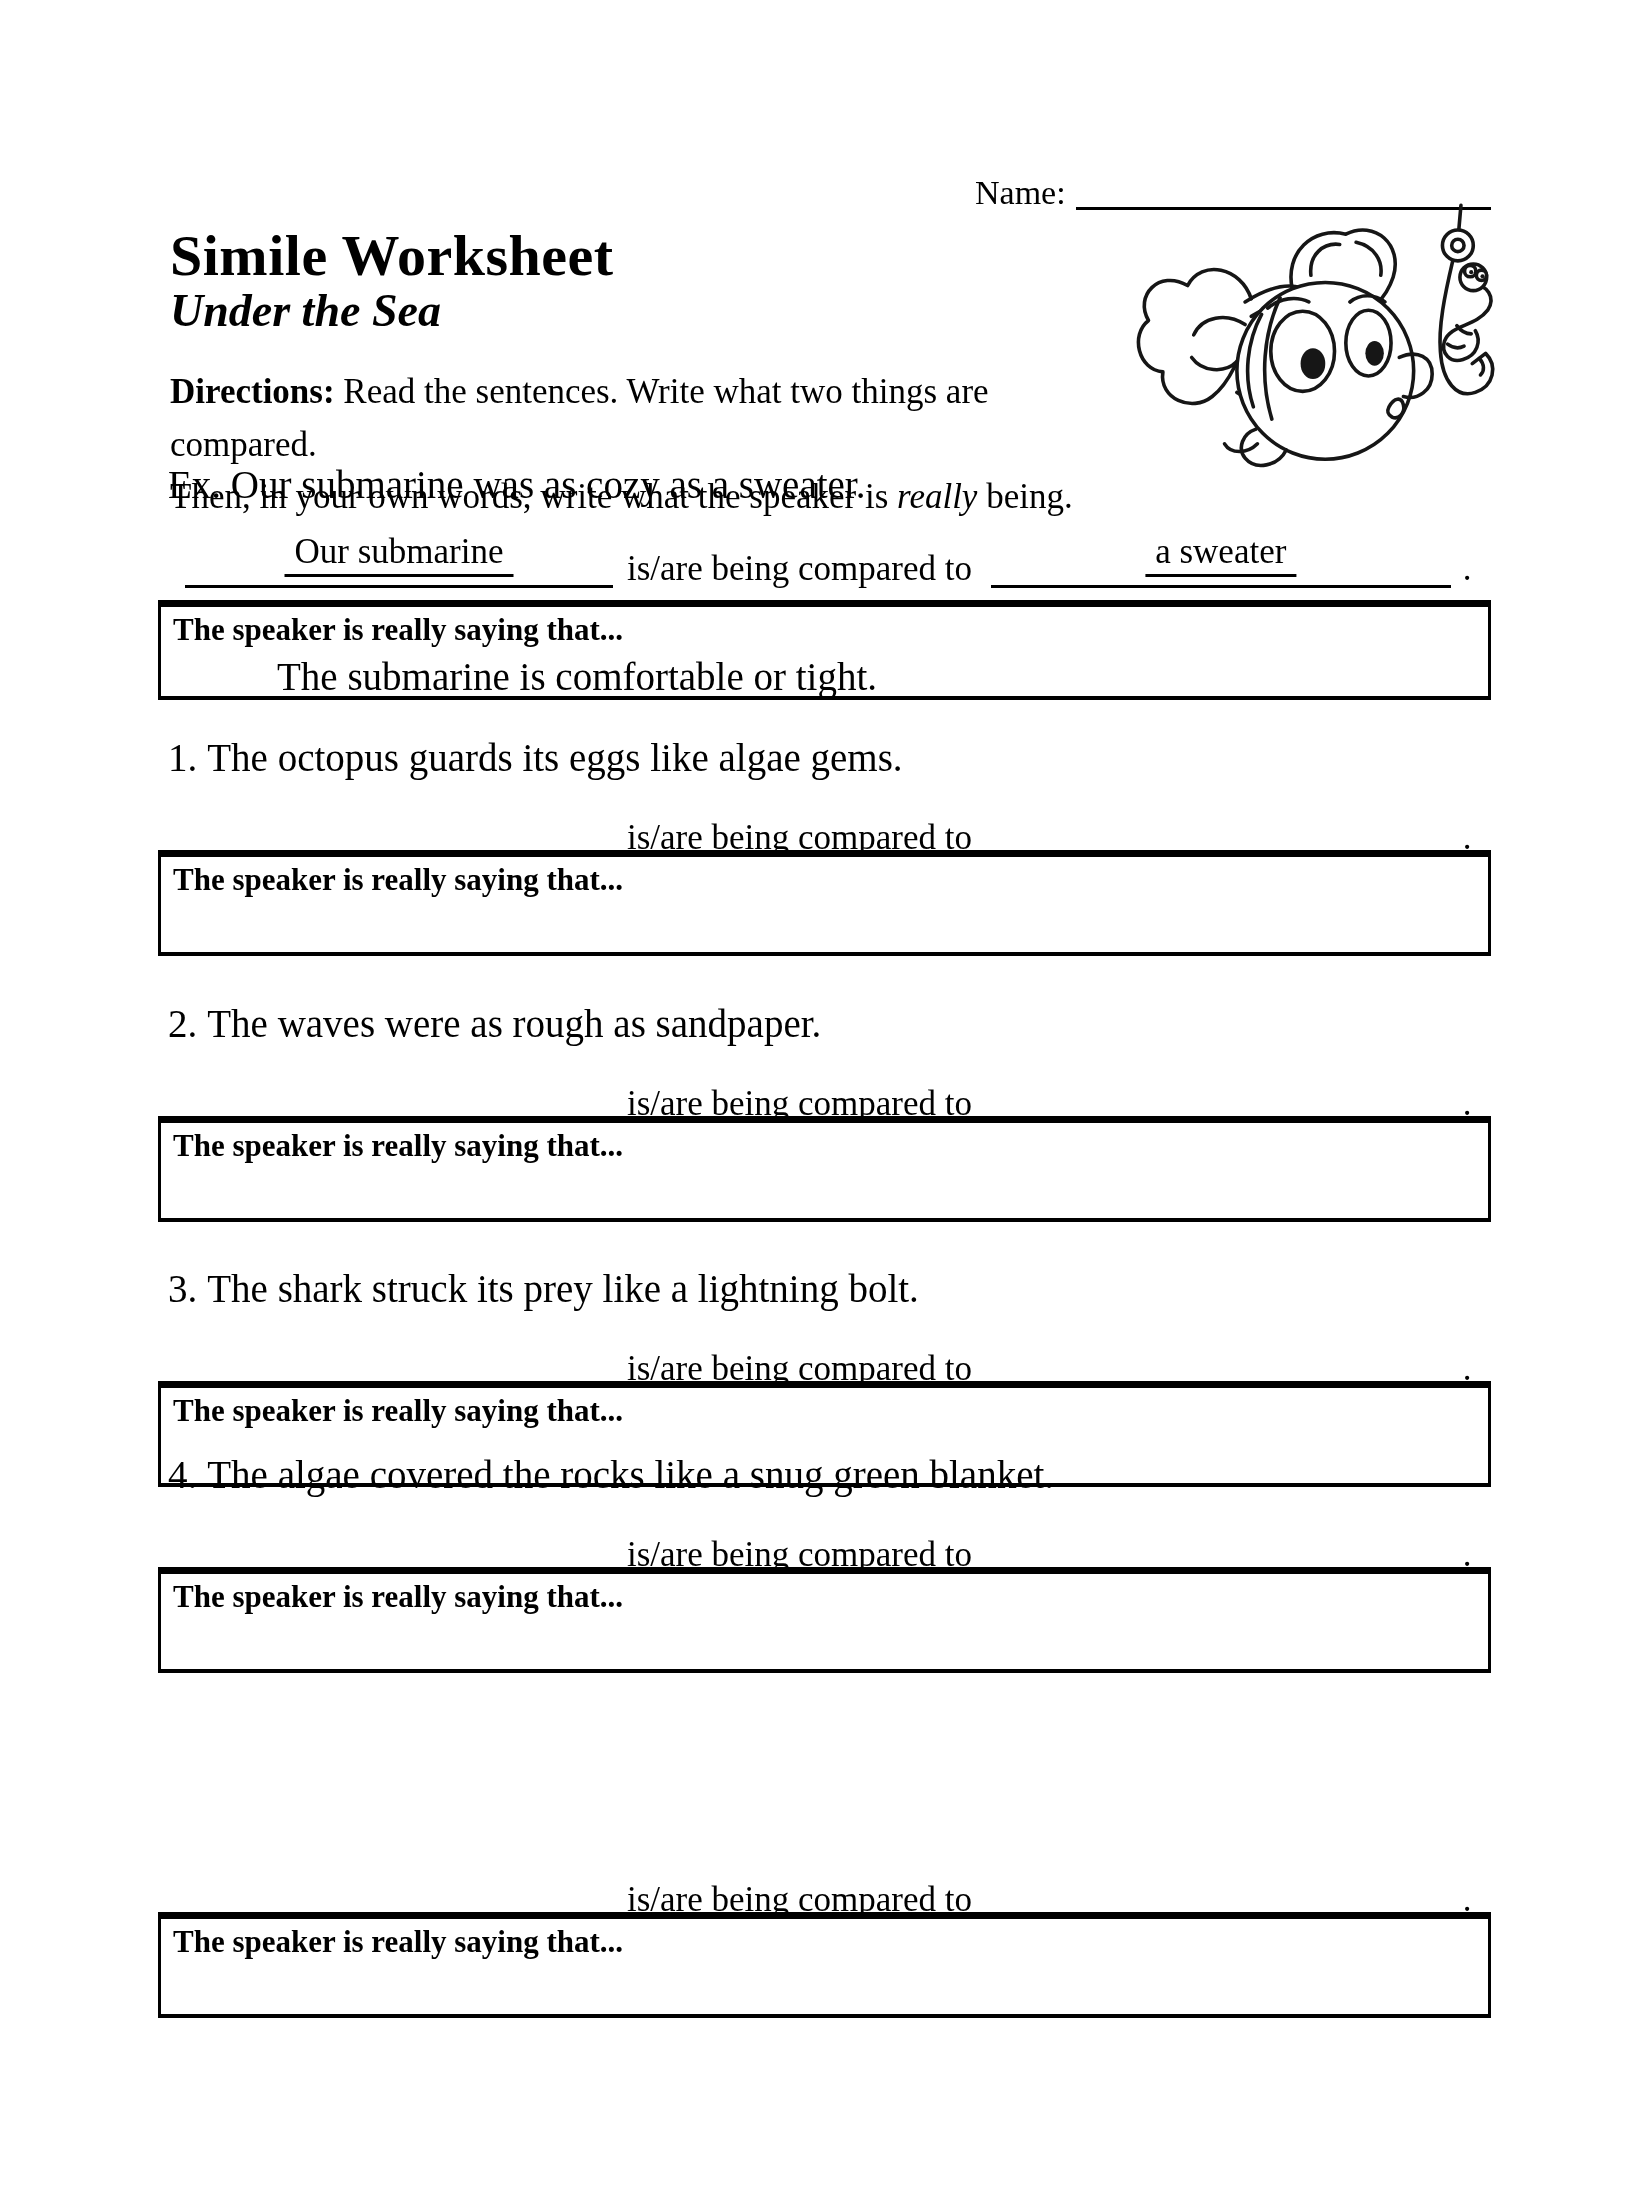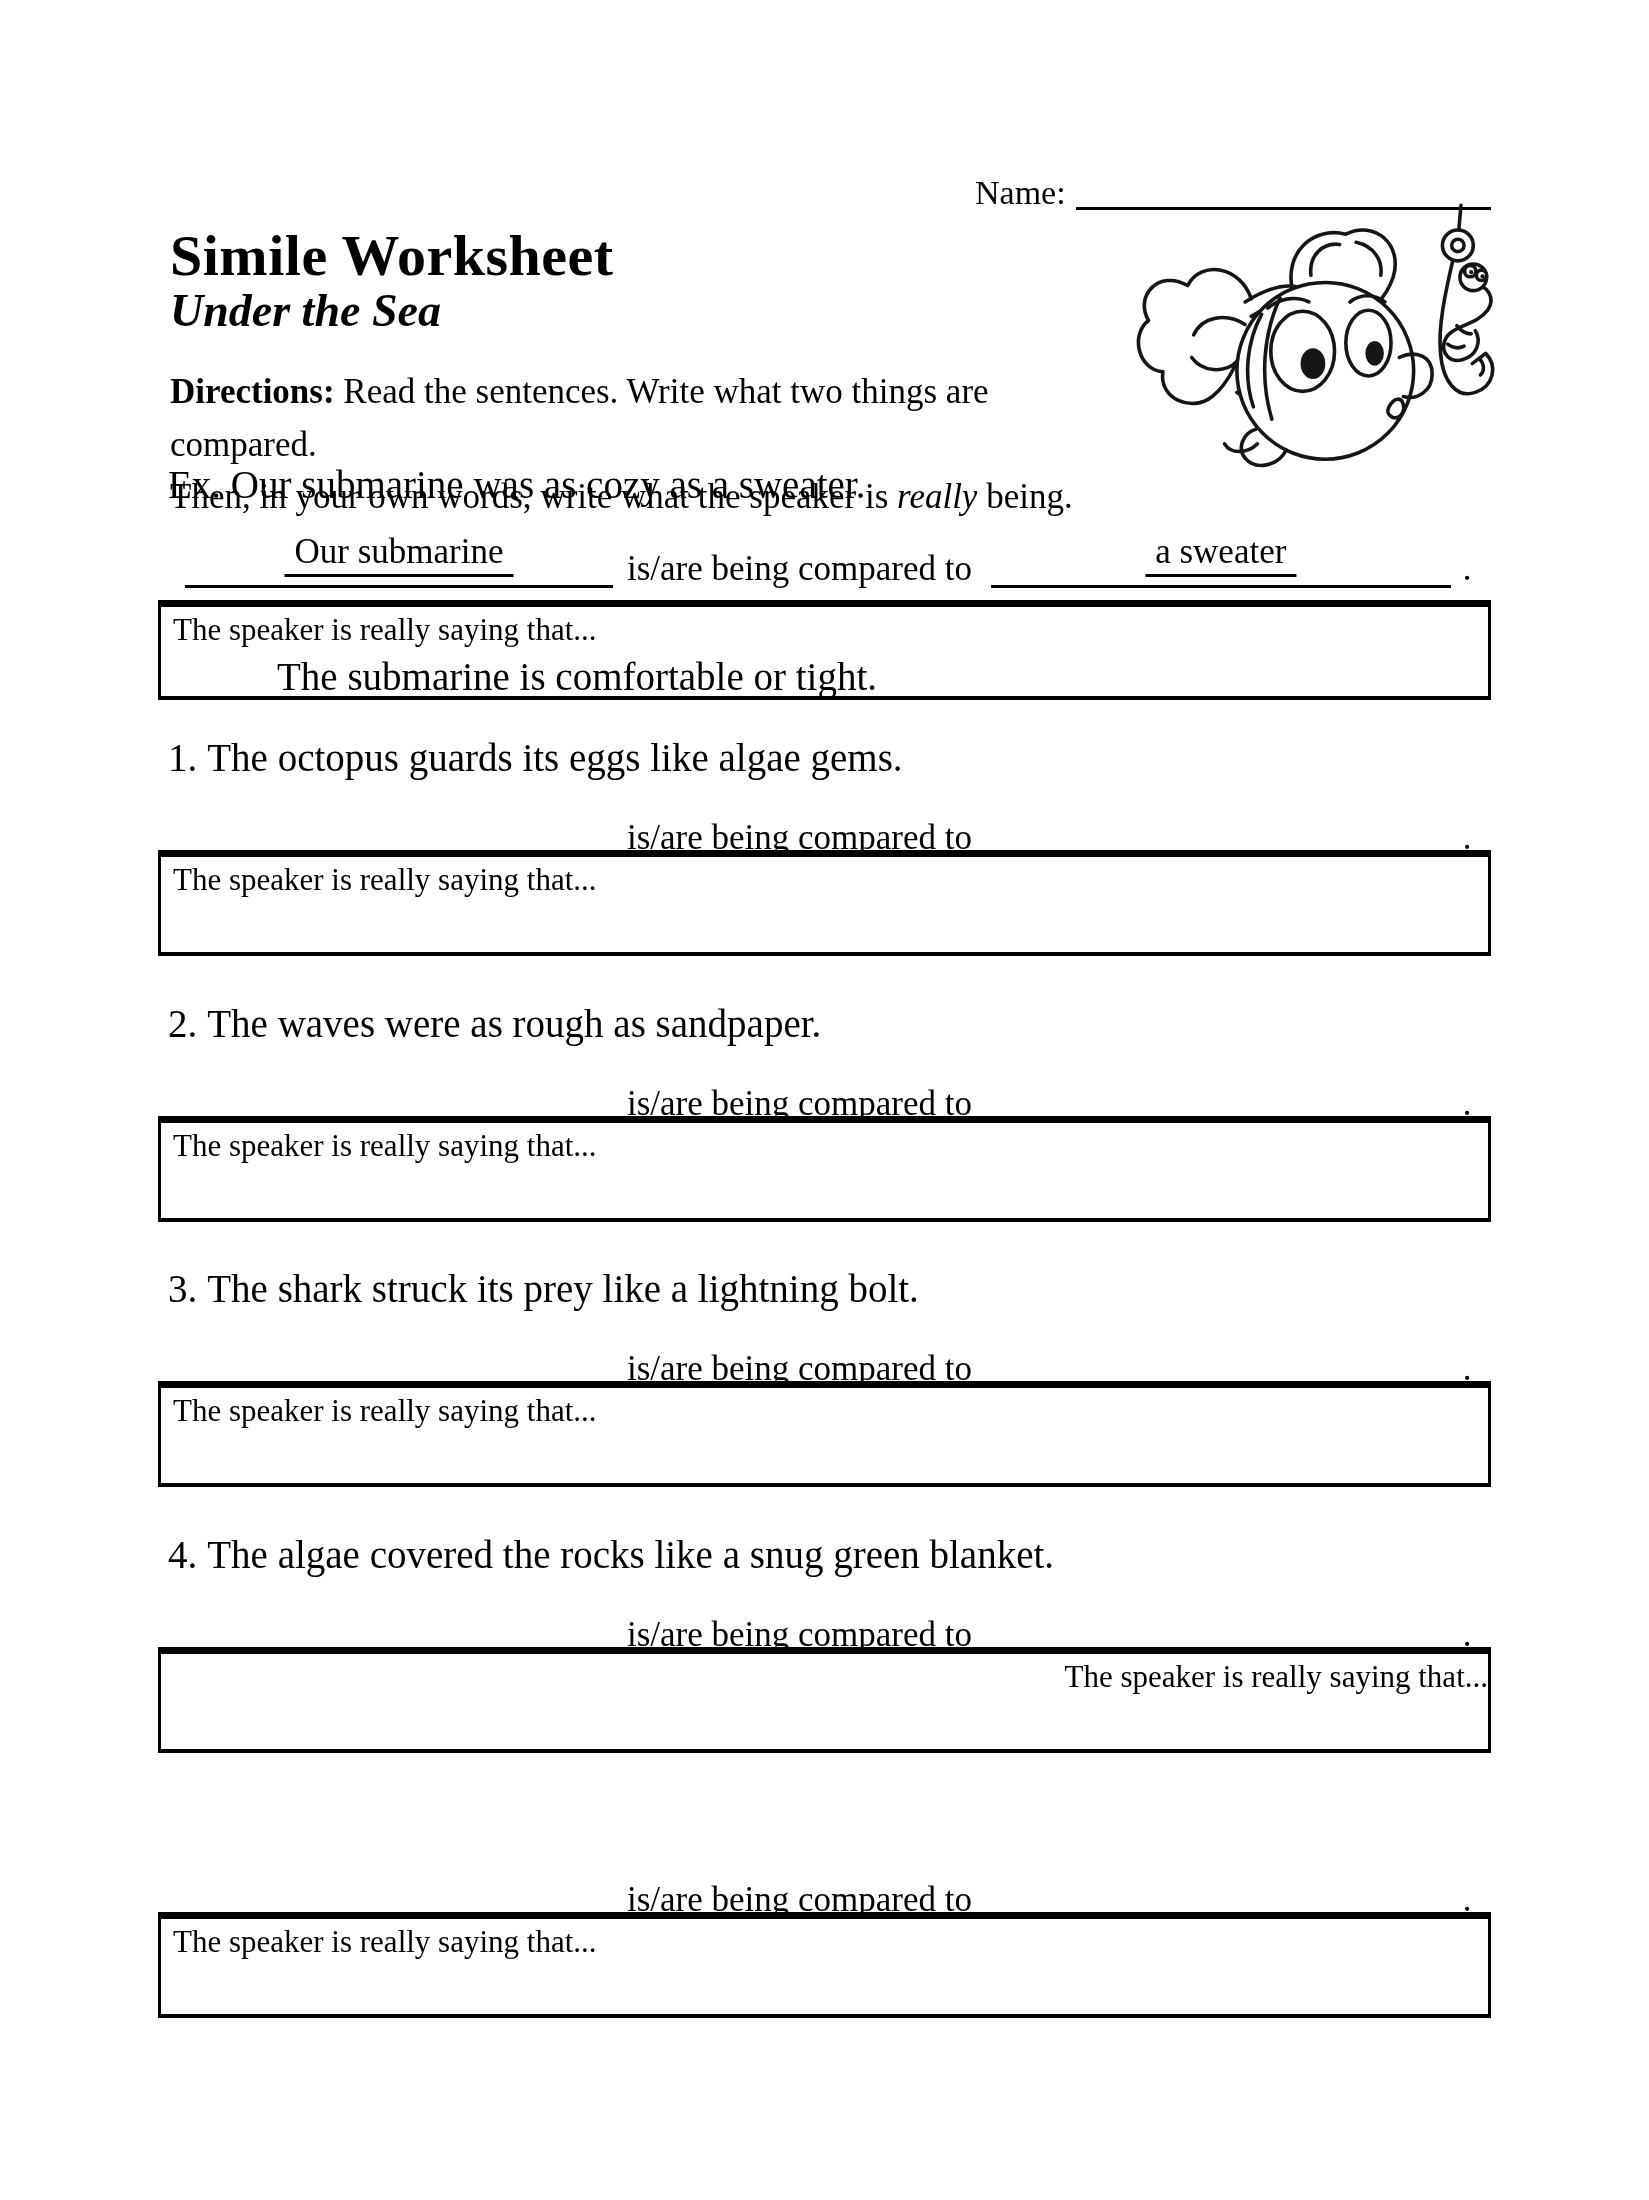--- a/index.html
+++ b/index.html
@@ -33,21 +33,21 @@
            vertical-align:-8px; }
   .blank-left { width:428px; }
   .blank-right { width:460px; margin-left:10px; }
   .compare { margin-left:14px; }
   .line-period { margin-left:12px; }
   .fill { position:absolute; left:50%; transform:translateX(-50%); bottom:8px;
           border-bottom:3px solid #000; padding:0 10px 2px; white-space:nowrap; font-size:35px;text-align:center; }
 
   .speaker-box { position:absolute; left:158px; width:1333px; background:#fff;
                  border:3px solid #000; border-top:7px solid #000; border-bottom:4px solid #000; }
-  .box-label { font-weight:normal; font-size:31px; padding:5px 0 0 12px; }
+  .box-label { font-weight:bold; font-size:31px; padding:5px 0 0 12px; }
   .ex-box { top:600px; height:100px; }
   .ex-box-answer { position:absolute; left:116px; top:47px; font-size:39px; }
 
   
   .question-group { position:absolute; left:0; width:1649px; height:266px; }
   .q-text { position:absolute; left:168px; top:0; font-size:39px; white-space:nowrap; }
   .q-num { margin-right:10px; }
   .question-group .answer-line { top:82px; }
   .question-group .speaker-box { top:115px; height:106px; }
 
@@ -167,21 +167,21 @@
     </div>
     <div class="answer-line">
       <span class="blank blank-left"></span><span class="compare">is/are being compared to</span>
       <span class="blank blank-right"></span><span class="line-period">.</span>
     </div>
     <div class="speaker-box">
       <div class="box-label">The speaker is really saying that...</div>
     </div>
   </div>
 
-  <div class="question-group" style="top: 1532px; text-align: right;">
+  <div class="question-group" style="top: 1452px;">
     <div class="q-text">
       <span class="q-num">4.</span><span>The algae covered the rocks like a snug green blanket.</span>
     </div>
     <div class="answer-line">
       <span class="blank blank-left"></span><span class="compare">is/are being compared to</span>
       <span class="blank blank-right"></span><span class="line-period">.</span>
     </div>
     <div class="speaker-box">
       <div class="box-label">The speaker is really saying that...</div>
     </div>

